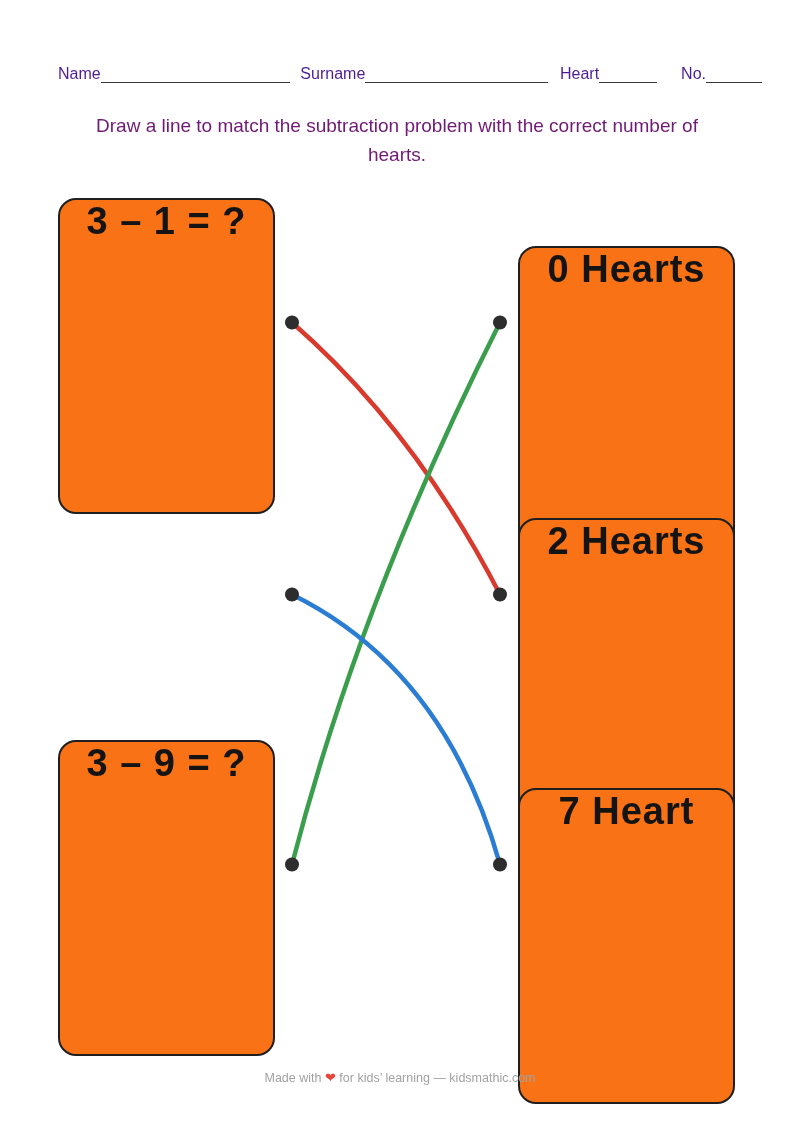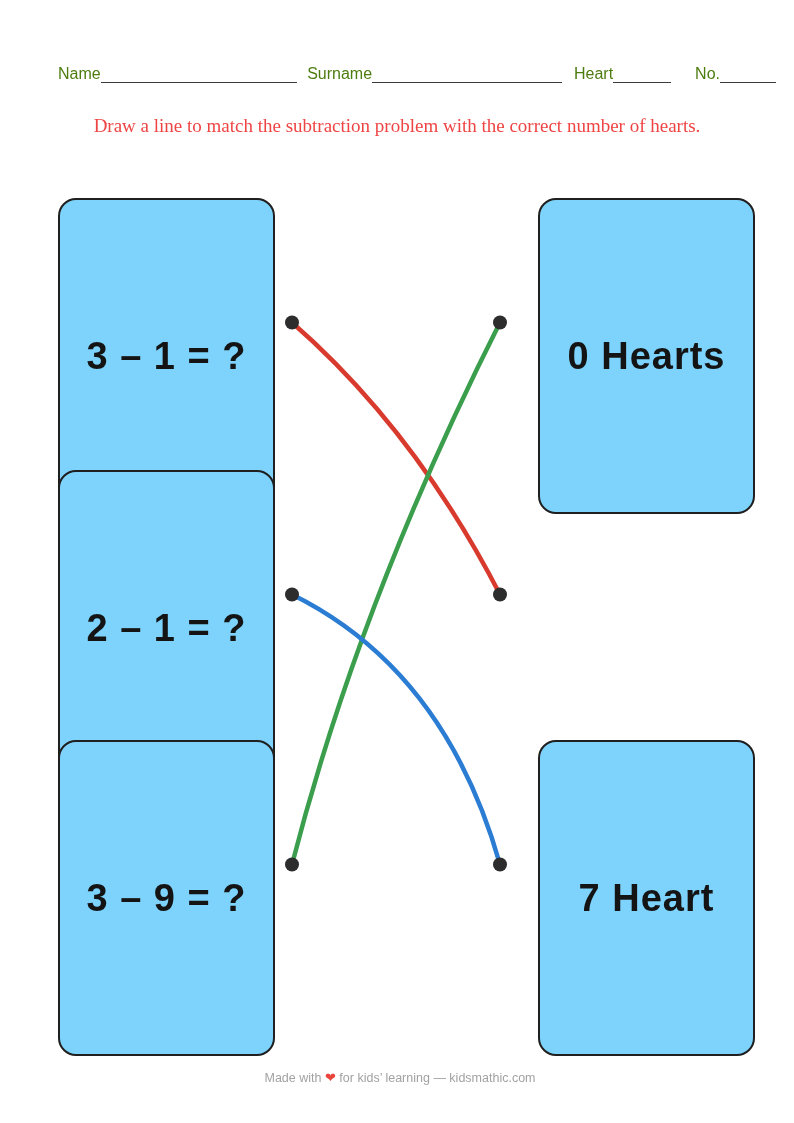--- a/index.html
+++ b/index.html
@@ -6,59 +6,58 @@
   .page{
     position:relative;
     width:794px;height:1123px;
     background:#ffffff;
     font-family:"Liberation Sans", sans-serif;
     overflow:hidden;
   }
   
   .header-row{
     position:absolute;
-    left:58px;right:18px;top:64px;
+    left:58px;right:32px;top:64px;
     display:flex;align-items:flex-end;
-    font-size:16px;color:#4d7c0f;
+    font-size:16px;color:#4c1d95;
   }
   .field{display:flex;align-items:flex-end;}
   .field-label{white-space:nowrap;line-height:1.2;}
   .rule{border-bottom:1.5px solid #3a3a3a;height:18px;}
   .rule.grow{flex:1;}
   .f-name{flex:1.22;}
   .f-surname{flex:1.30;margin-left:10px;}
   .f-class{margin-left:12px;}
   .f-class .rule{width:58px;}
   .f-no{margin-left:24px;}
   .f-no .rule{width:56px;}
   
   .instructions{
     position:absolute;top:112px;left:0;right:0;
     margin:0 auto;width:660px;
     text-align:center;
     font-size:19px;line-height:1.5;
-    color:#ef4444;
-    font-family:Liberation Serif, serif;
+    color:#701a75;
   }
   
   .card{
     position:absolute;
     width:217px;height:316px;
     border:2px solid #1f1f1f;
     border-radius:18px;
-    background:#7dd3fc;
-    display:flex;align-items:center;justify-content:center;
+    background:#f97316;
+    display:flex;justify-content:center;
     box-sizing:border-box;
   }
   .card-text{
     font-size:38px;font-weight:bold;color:#141414;
     letter-spacing:1px;white-space:nowrap;
   }
   .col-left{left:58px;}
-  .col-right{left:538px;}
+  .col-right{left:518px;margin-top:48px;}
   .row-1{top:198px;}
   .row-2{top:470px;}
   .row-3{top:740px;}
   
   .lines-svg{
     position:absolute;left:0;top:0;
     pointer-events:none;
   }
   .match-line{fill:none;stroke-width:4.5;stroke-linecap:round;}
   
@@ -91,29 +90,29 @@
       <span class="field-label">No.</span>
       <span class="rule"></span>
     </div>
   </div>
 
   <p class="instructions">Draw a line to match the subtraction problem with the correct number of hearts.</p>
 
   <div class="card col-left row-1">
     <span class="card-text">3 – 1 = ?</span>
   </div>
-  <div class="card col-left row-2">
-    <span class="card-text">2 – 1 = ?</span>
-  </div>
   <div class="card col-left row-3">
     <span class="card-text">3 – 9 = ?</span>
   </div>
 
   <div class="card col-right row-1">
     <span class="card-text">0 Hearts</span>
+  </div>
+  <div class="card col-right row-2">
+    <span class="card-text">2 Hearts</span>
   </div>
   <div class="card col-right row-3">
     <span class="card-text">7 Heart</span>
   </div>
 
   <svg class="lines-svg" width="794" height="1123" viewBox="0 0 794 1123">
     <path class="match-line" d="M 292 322.5 Q 415 430 500 594.5" stroke="#d83a2e"></path>
     <path class="match-line" d="M 292 864.5 Q 360 600 500 322.5" stroke="#3a9e4c"></path>
     <path class="match-line" d="M 292 594.5 Q 445 670 500 864.5" stroke="#2b7cd3"></path>
     <circle r="7" cx="292" cy="322.5" fill="#2d2d2d"></circle>

